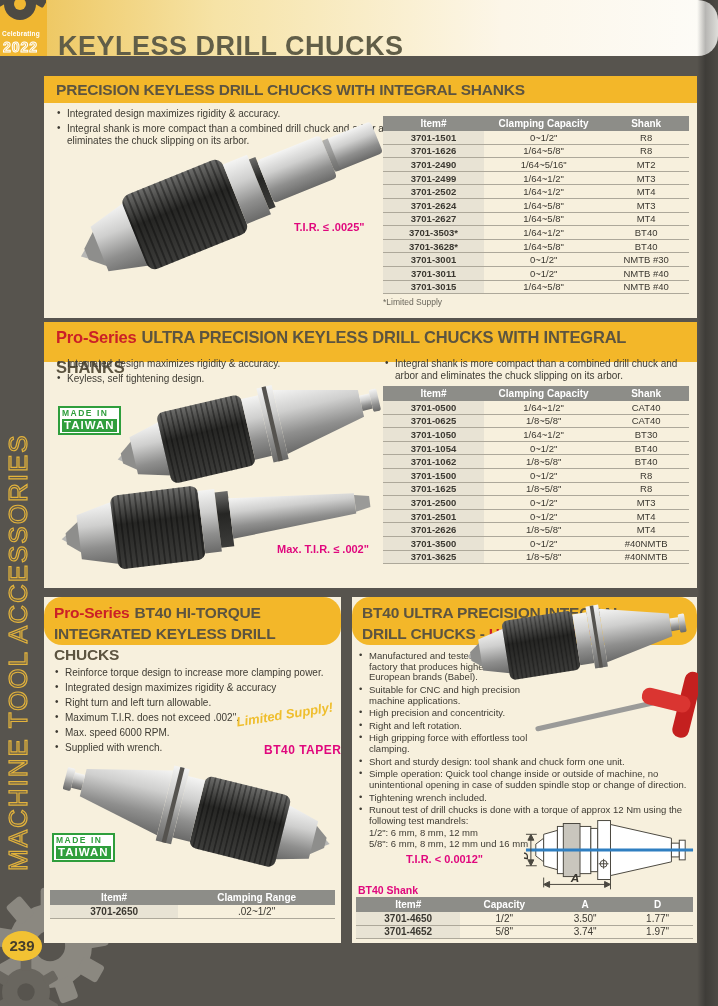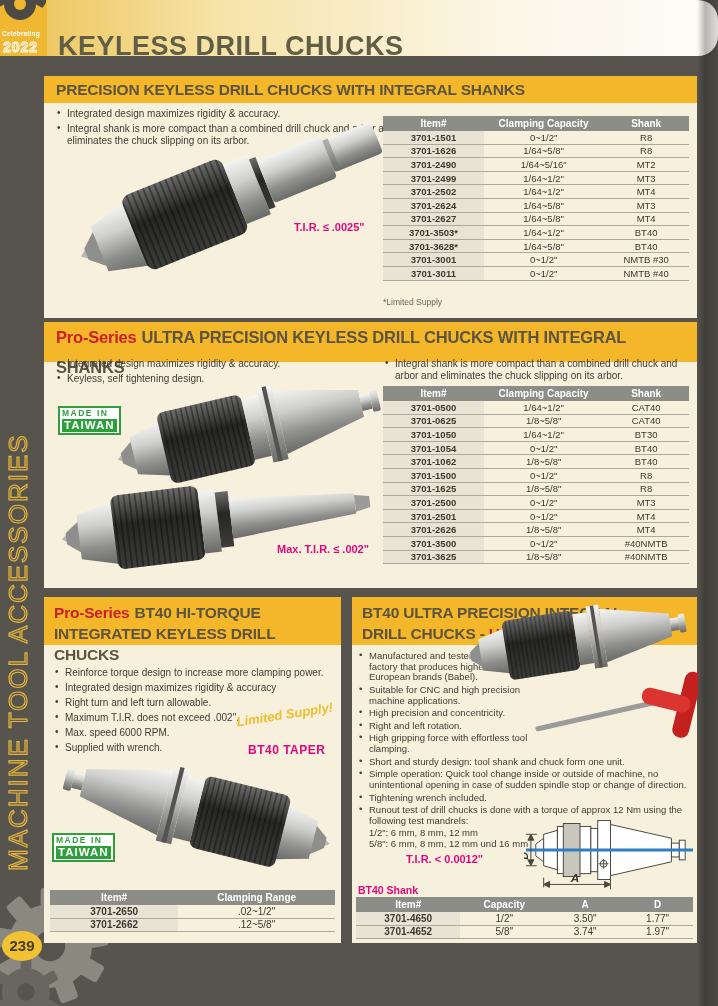--- a/index.html
+++ b/index.html
@@ -34,21 +34,21 @@
     background:#F2C233;color:#453E2C;font-weight:bold;font-size:15px;line-height:30px;text-align:center;}
 
   .right-shadow{position:absolute;top:0;right:0;width:21px;height:1006px;
     background:linear-gradient(90deg,rgba(0,0,0,0) 0%,rgba(0,0,0,0.28) 40%,rgba(0,0,0,0.12) 100%);}
 
   
   .panel{position:absolute;background:#F7F0DD;}
   .panel-bar{position:absolute;top:0;left:0;right:0;background:#F3B729;color:#5C5440;font-weight:bold;letter-spacing:-0.2px;}
   .bar-1line{height:27px;line-height:27px;padding-left:12px;font-size:15.5px;}
   .bar-1line-lg{height:40px;line-height:30px;padding-left:12px;font-size:16.5px;}
-  .bar-2line{height:43px;padding:5px 10px 0 10px;line-height:21px;font-size:15.5px;}
+  .bar-2line{height:43px;padding:5px 10px 0 10px;line-height:21px;font-size:15.5px;border-radius:18px;}
   .red-prefix{color:#CB2027;margin-right:5px;}
   .red-accent{color:#CB2027;}
 
   ul.bullets{list-style:none;margin:0;padding:0;color:#3E3B33;font-size:10px;line-height:1.2;}
   ul.bullets li{position:relative;padding-left:11px;margin-bottom:3px;}
   ul.bullets li::before{content:"•";position:absolute;left:1px;top:-1px;}
   .bullets-tight{font-size:9.5px !important;line-height:1.12 !important;}
   .bullets-tight li{margin-bottom:2px !important;}
 
   .tir-label{position:absolute;color:#E0077D;font-weight:bold;font-size:11px;white-space:nowrap;}
@@ -230,20 +230,25 @@
             <tr>
               <td>3701-3001</td>
               <td>0~1/2"</td>
               <td>NMTB #30</td>
             </tr>
             <tr>
               <td>3701-3011</td>
               <td>0~1/2"</td>
               <td>NMTB #40</td>
             </tr>
+            <tr>
+              <td>3701-3015</td>
+              <td>1/64~5/8"</td>
+              <td>NMTB #40</td>
+            </tr>
           </tbody>
         </table>
     </div>
     <div class="footnote" style="left:339px;top:221px;">*Limited Supply</div>
   </div>
 
   <div class="panel" style="left:44px;top:322px;width:653px;height:266px;">
     <div class="panel-bar bar-1line-lg">
       <span class="red-prefix">Pro-Series</span><span>ULTRA PRECISION KEYLESS DRILL CHUCKS WITH INTEGRAL SHANKS</span>
     </div>
@@ -368,21 +373,21 @@
     </div>
     <ul class="bullets" style="position:absolute;left:10px;top:70px;width:280px;">
         <li>Reinforce torque design to increase more clamping power.</li>
         <li>Integrated design maximizes rigidity &amp; accuracy</li>
         <li>Right turn and left turn allowable.</li>
         <li>Maximum T.I.R. does not exceed .002".</li>
         <li>Max. speed 6000 RPM.</li>
         <li>Supplied with wrench.</li>
       </ul>
     <div class="limited-supply" style="left:192px;top:110px;">Limited Supply!</div>
-    <div class="taper-label" style="left:204px;top:146px;">BT40 TAPER</div>
+    <div class="taper-label" style="left:220px;top:146px;">BT40 TAPER</div>
     <div class="svg-wrap" style="left:2px;top:155px;width:290px;transform:rotate(14deg);">
       <svg width="290" height="115" viewBox="0 0 330 100" style="transform:scaleX(-1);">
         <polygon points="3,50 20,38 20,62" fill="#B7B7B5"></polygon>
         <polygon points="8,44 24,32 24,68 8,56" fill="#8E8E8C"></polygon>
         <polygon points="22,28 60,18 60,82 22,72" fill="url(#gSilver)"></polygon>
         <rect x="58" y="8" width="100" height="84" rx="8" fill="url(#gDark)"></rect>
         <rect x="58" y="8" width="100" height="84" rx="8" fill="url(#knurl)"></rect>
         <rect x="158" y="14" width="20" height="72" fill="url(#gSilver)"></rect>
         <rect x="178" y="6" width="18" height="88" fill="url(#gSilver)"></rect>
         <rect x="184" y="6" width="5" height="88" fill="#55534F"></rect>
@@ -400,24 +405,20 @@
           <thead>
             <tr>
               <th>Item#</th>
               <th>Clamping Range</th>
             </tr>
           </thead>
           <tbody>
             <tr>
               <td>3701-2650</td>
               <td>.02~1/2"</td>
-            </tr>
-            <tr>
-              <td>3701-2662</td>
-              <td>.12~5/8"</td>
             </tr>
           </tbody>
         </table>
     </div>
   </div>
 
   <div class="panel" style="left:352px;top:597px;width:345px;height:346px;">
     <div class="panel-bar bar-2line">
       <span>BT40 ULTRA PRECISION INTEGRAL</span><br>
       <span>DRILL CHUCKS - </span><span class="red-accent">HEX-KEY LOCKING</span>

